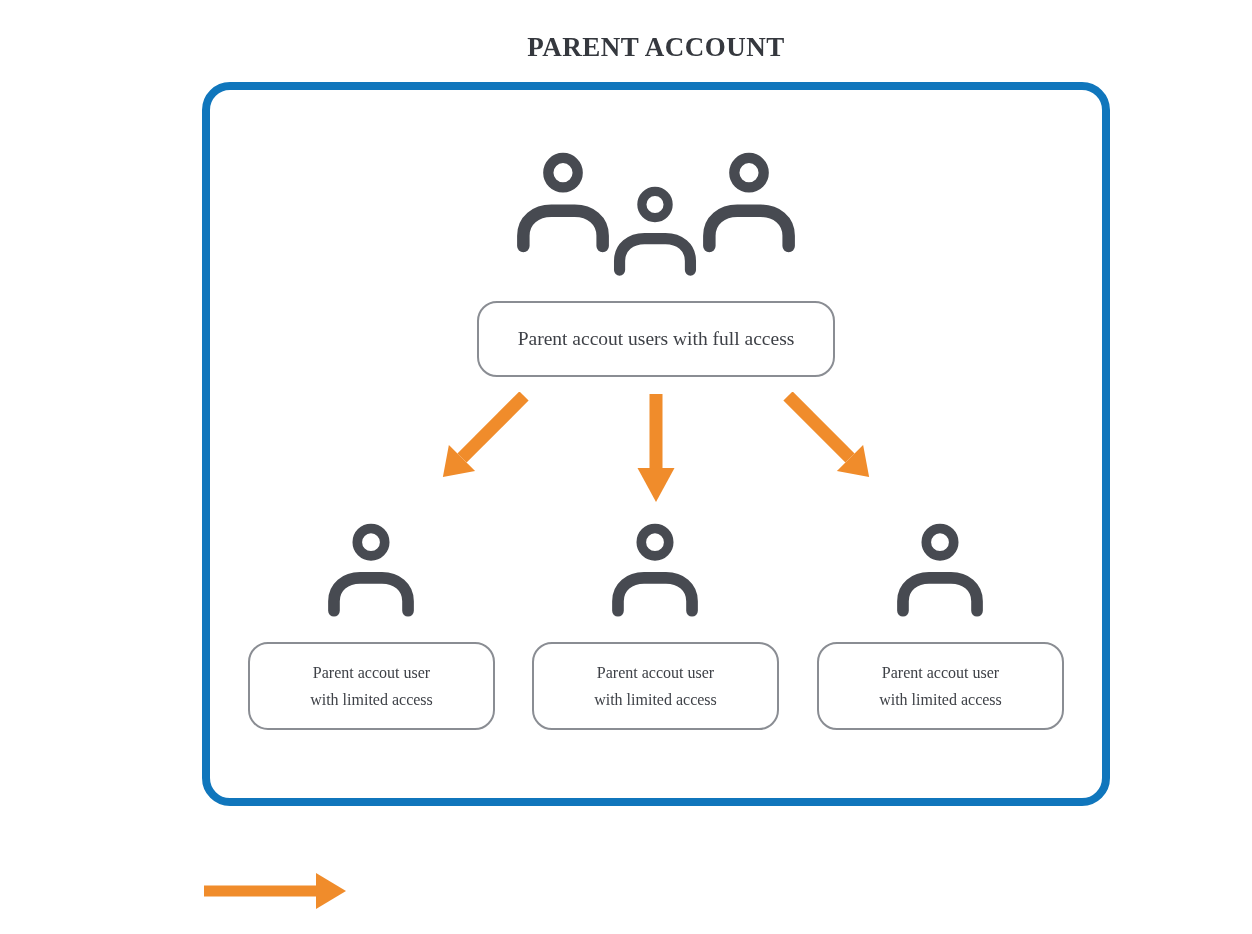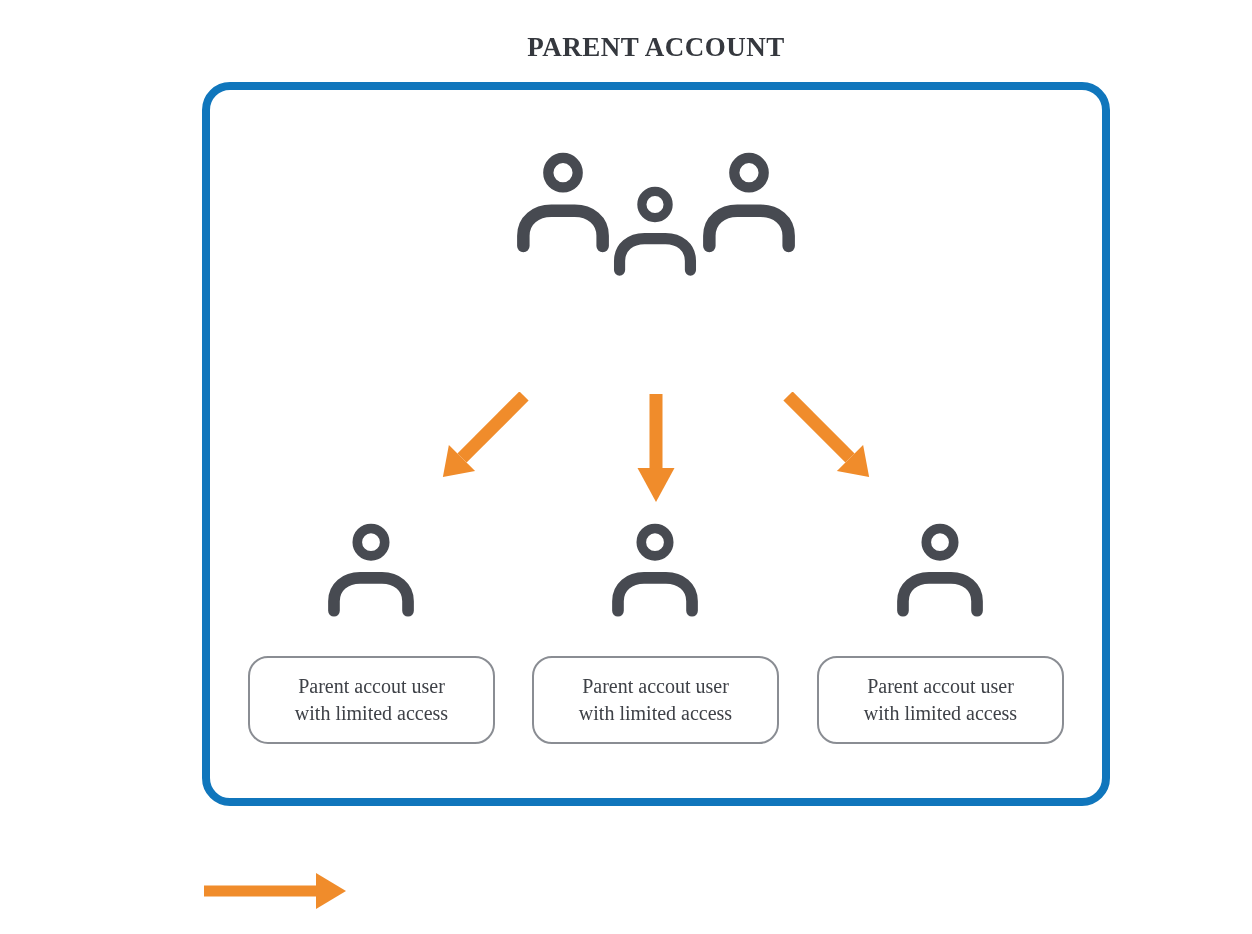--- a/index.html
+++ b/index.html
@@ -48,22 +48,22 @@
     background:#ffffff;
     display:flex;align-items:center;justify-content:center;
     text-align:center;
     color:var(--text-dark);
   }
   .pill-root{
     left:447px;top:301px;width:358px;height:76px;
     font-size:19.5px;white-space:nowrap;
   }
   .pill-child{
-    top:656px;width:247px;height:88px;
-    font-size:20px;line-height:27px;
+    top:642px;width:247px;height:88px;
+    font-size:16px;line-height:27px;
   }
   .pill-child span{white-space:pre-line;}
   .child-1{left:218px;}
   .child-2{left:502px;}
   .child-3{left:787px;}
   .arrows{position:absolute;left:390px;top:392px;}
   .arrows .stroke{stroke:var(--arrow-orange);stroke-width:13;}
   .arrows .fill, .legend-arrow .fill{fill:var(--arrow-orange);}
   .legend-arrow{position:absolute;left:172px;top:869px;}
   .legend-arrow .stroke{stroke:var(--arrow-orange);stroke-width:11;}
@@ -89,20 +89,23 @@
   <h1 class="title">PARENT ACCOUNT</h1>
 
   <div class="frame"></div>
 
   <svg class="icon group-icon" width="280" height="134" viewBox="0 0 280 134">
     <use href="#person" xlink:href="#person" x="0" y="0" width="94" height="103"></use>
     <use href="#person" xlink:href="#person" x="186" y="0" width="94" height="103"></use>
     <use href="#person" xlink:href="#person" x="97" y="34" width="84" height="92"></use>
   </svg>
 
+  <div class="pill pill-root">
+    <span>Parent accout users with full access</span>
+  </div>
 
   <svg class="arrows" width="472" height="122" viewBox="0 0 472 122">
     <g>
       <line class="stroke" x1="104" y1="4" x2="42" y2="66"></line>
       <polygon class="fill" points="28.9,52.9 55.1,79.1 22.9,85.1"></polygon>
     </g>
     <g>
       <line class="stroke" x1="236" y1="2" x2="236" y2="76"></line>
       <polygon class="fill" points="217.5,76 254.5,76 236,110"></polygon>
     </g>

